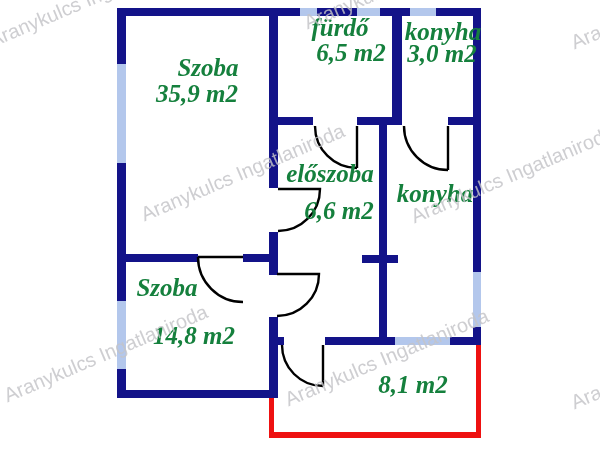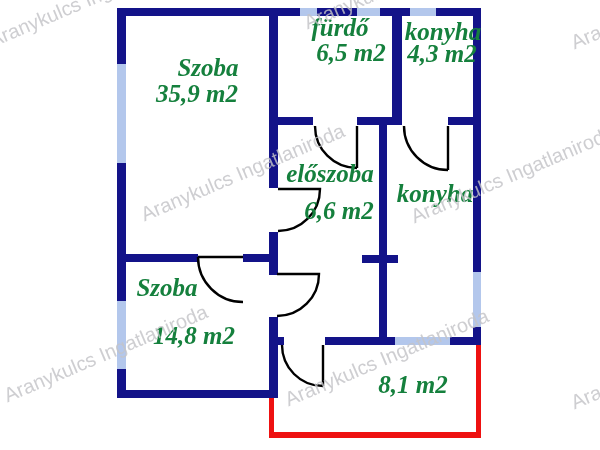--- a/index.html
+++ b/index.html
@@ -64,21 +64,21 @@
     <path d="M323 345 V386 M282 345 A41 41 0 0 0 323 386" fill="none" stroke="#000" stroke-width="2.4"></path>
   </svg>
 
   <div class="label" style="left:138px;top:55px;">Szoba</div>
   <div class="label" style="left:127px;top:81px;">35,9 m2</div>
 
   <div class="label" style="left:270px;top:15px;">fürdő</div>
   <div class="label" style="left:281px;top:40px;">6,5 m2</div>
 
   <div class="label" style="left:373px;top:19px;">konyha</div>
-  <div class="label" style="left:372px;top:41px;">4,3 m2</div>
+  <div class="label" style="left:372px;top:41px;">3,0 m2</div>
 
   <div class="label" style="left:260px;top:161px;">előszoba</div>
   <div class="label" style="left:269px;top:198px;">6,6 m2</div>
 
   <div class="label" style="left:365px;top:165px;margin-top:16px;">konyha</div>
 
   <div class="label" style="left:97px;top:275px;">Szoba</div>
   <div class="label" style="left:124px;top:323px;">14,8 m2</div>
 
   <div class="label" style="left:343px;top:372px;">8,1 m2</div>

